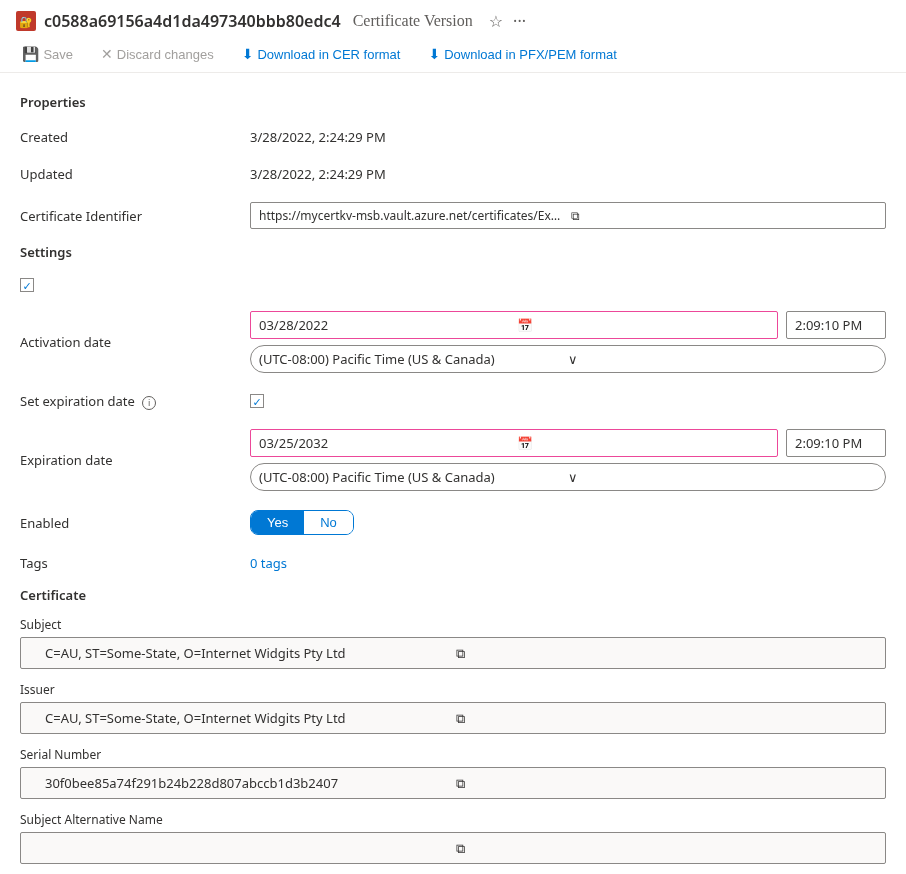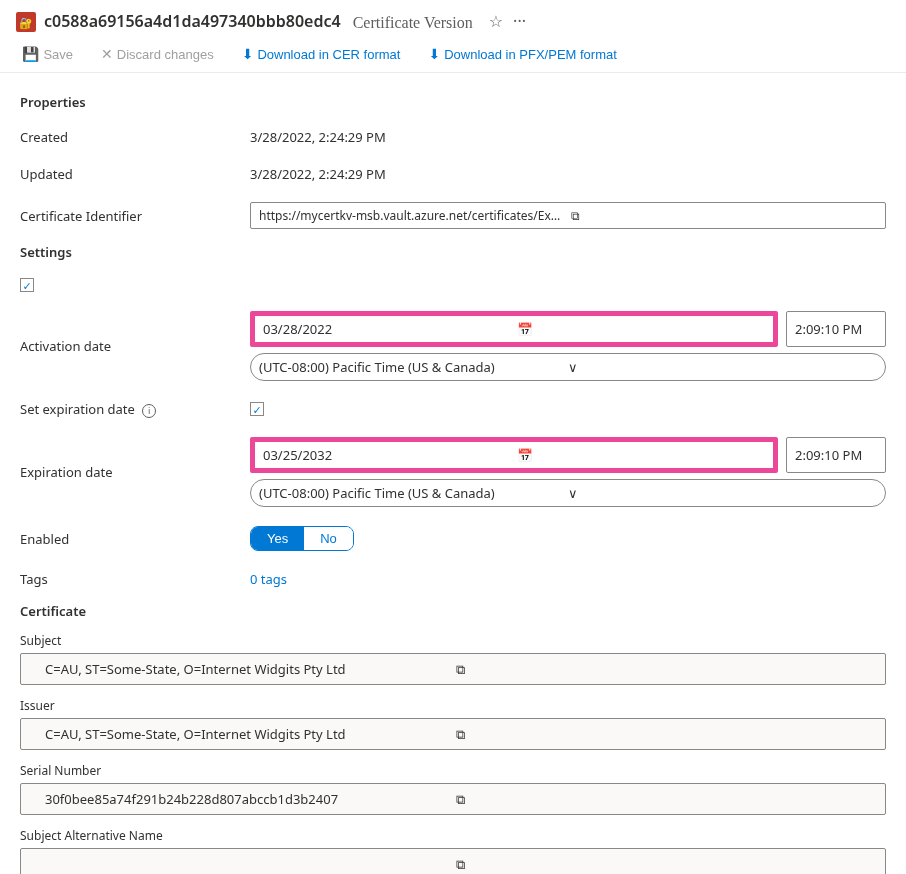--- a/index.html
+++ b/index.html
@@ -1,19 +1,19 @@
 <!DOCTYPE html>
 <html><head>
   <meta charset="utf-8">
   <style>
     * { box-sizing: border-box; margin: 0; padding: 0; }
     body { font-family: 'Segoe UI', system-ui, sans-serif; font-size: 13px; color: #323130; background: #fff; }
 
     .title-bar {
-      display: flex; align-items: flex-end; padding: 10px 16px 4px 16px; gap: 8px;
+      display: flex; align-items: center; padding: 10px 16px 4px 16px; gap: 8px;
     }
     .title-icon {
       width: 20px; height: 20px; background: #c0392b; border-radius: 2px;
       display: flex; align-items: center; justify-content: center; flex-shrink: 0;
     }
     .title-icon::after { content: '🔐'; font-size: 11px; }
     .title-text { font-size: 16px; font-weight: 600; color: #323130; }
     .title-subtitle { font-size: 16px; color: #605e5c; margin-left: 4px; font-family: Liberation Serif, serif; }
     .title-actions { display: flex; gap: 10px; margin-left: 8px; }
     .title-actions span { font-size: 16px; color: #605e5c; cursor: pointer; }
@@ -58,21 +58,21 @@
     .checkbox-field {
       display: flex; align-items: center;
     }
     .checkbox {
       width: 14px; height: 14px; border: 1px solid #8a8886; display: flex; align-items: center; justify-content: center; background: #fff;
     }
     .checkbox.checked::after { content: '✓'; font-size: 11px; color: #0078d4; }
 
     .date-row { display: flex; gap: 8px; flex: 1; }
     .date-input {
-      display: flex; align-items: center; border: 5px solid #ec4899; border-radius: 2px;
+      display: flex; align-items: center; border: 1px solid #ec4899; border-radius: 2px;
       background: #fff; padding: 4px 8px; gap: 6px; flex: 1;
     }
     .date-input span { font-size: 13px; color: #323130; flex: 1; }
     .date-input .cal-icon { color: #605e5c; font-size: 13px; }
     .time-input {
       display: flex; align-items: center; border: 1px solid #8a8886; border-radius: 2px;
       background: #fff; padding: 4px 8px; gap: 6px; width: 100px;
     }
     .time-input span { font-size: 13px; color: #323130; flex: 1; }
 

